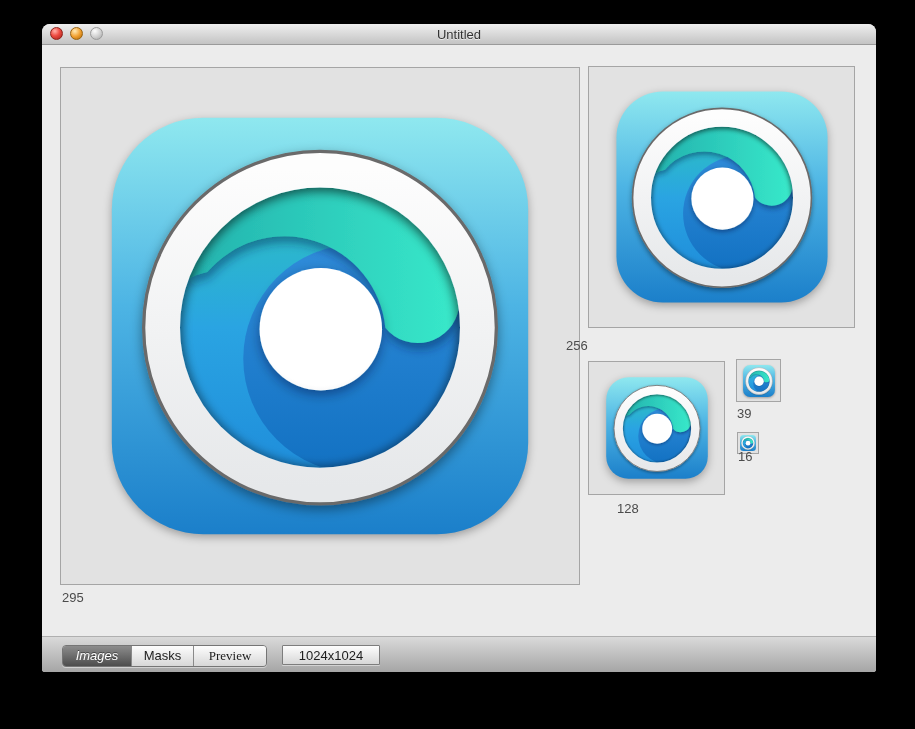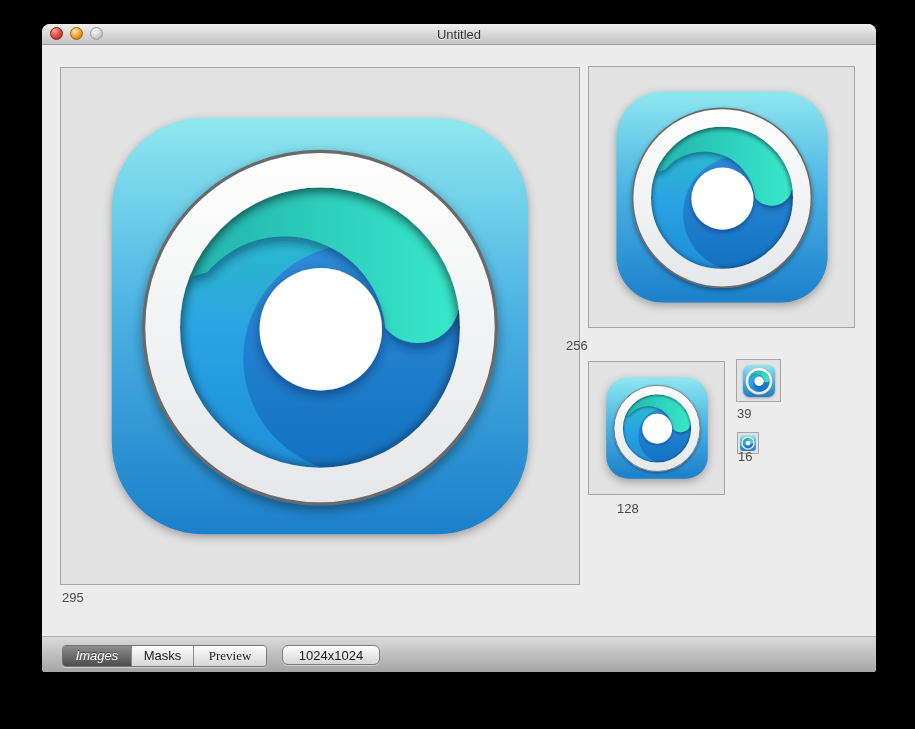--- a/index.html
+++ b/index.html
@@ -54,21 +54,21 @@
        border:1px solid #757575;border-radius:4px;overflow:hidden;
        box-shadow:0 1px 0 rgba(255,255,255,.45);}
   .seg .segbtn{height:100%;border:none;margin:0;padding:0 0 1px 0;font-family:"Liberation Sans",sans-serif;
        font-size:13px;color:#1c1c1c;background:linear-gradient(#fdfdfd,#d7d7d7);
        border-right:1px solid #8a8a8a;cursor:default;}
   .seg .segbtn:last-child{border-right:none;font-family:Liberation Serif, serif;}
   .seg .segbtn.selected{background:linear-gradient(#8c8c8c,#4d4d4d);color:#fff;
        text-shadow:0 -1px 0 rgba(0,0,0,.45);font-style:italic;}
   .sw0{width:69px;} .sw1{width:62px;} .sw2{width:72px;}
   .sizebtn{position:absolute;left:240px;top:8px;width:98px;height:20px;box-sizing:border-box;
-       border:1px solid #7d7d7d;border-radius:6px;font-family:"Liberation Sans",sans-serif;
+       border:1px solid #7d7d7d;border-radius:1px;font-family:"Liberation Sans",sans-serif;
        font-size:13px;color:#1c1c1c;background:linear-gradient(#fdfdfd,#d7d7d7);
        box-shadow:0 1px 0 rgba(255,255,255,.45);padding-bottom:1px;cursor:default;}
 </style>
 </head>
 <body>
 
 <svg width="0" height="0" style="position:absolute" aria-hidden="true">
   <defs>
     <linearGradient id="bgGrad" x1="0" y1="0" x2="0" y2="1">
       <stop offset="0" stop-color="#8fe8ef"></stop>

